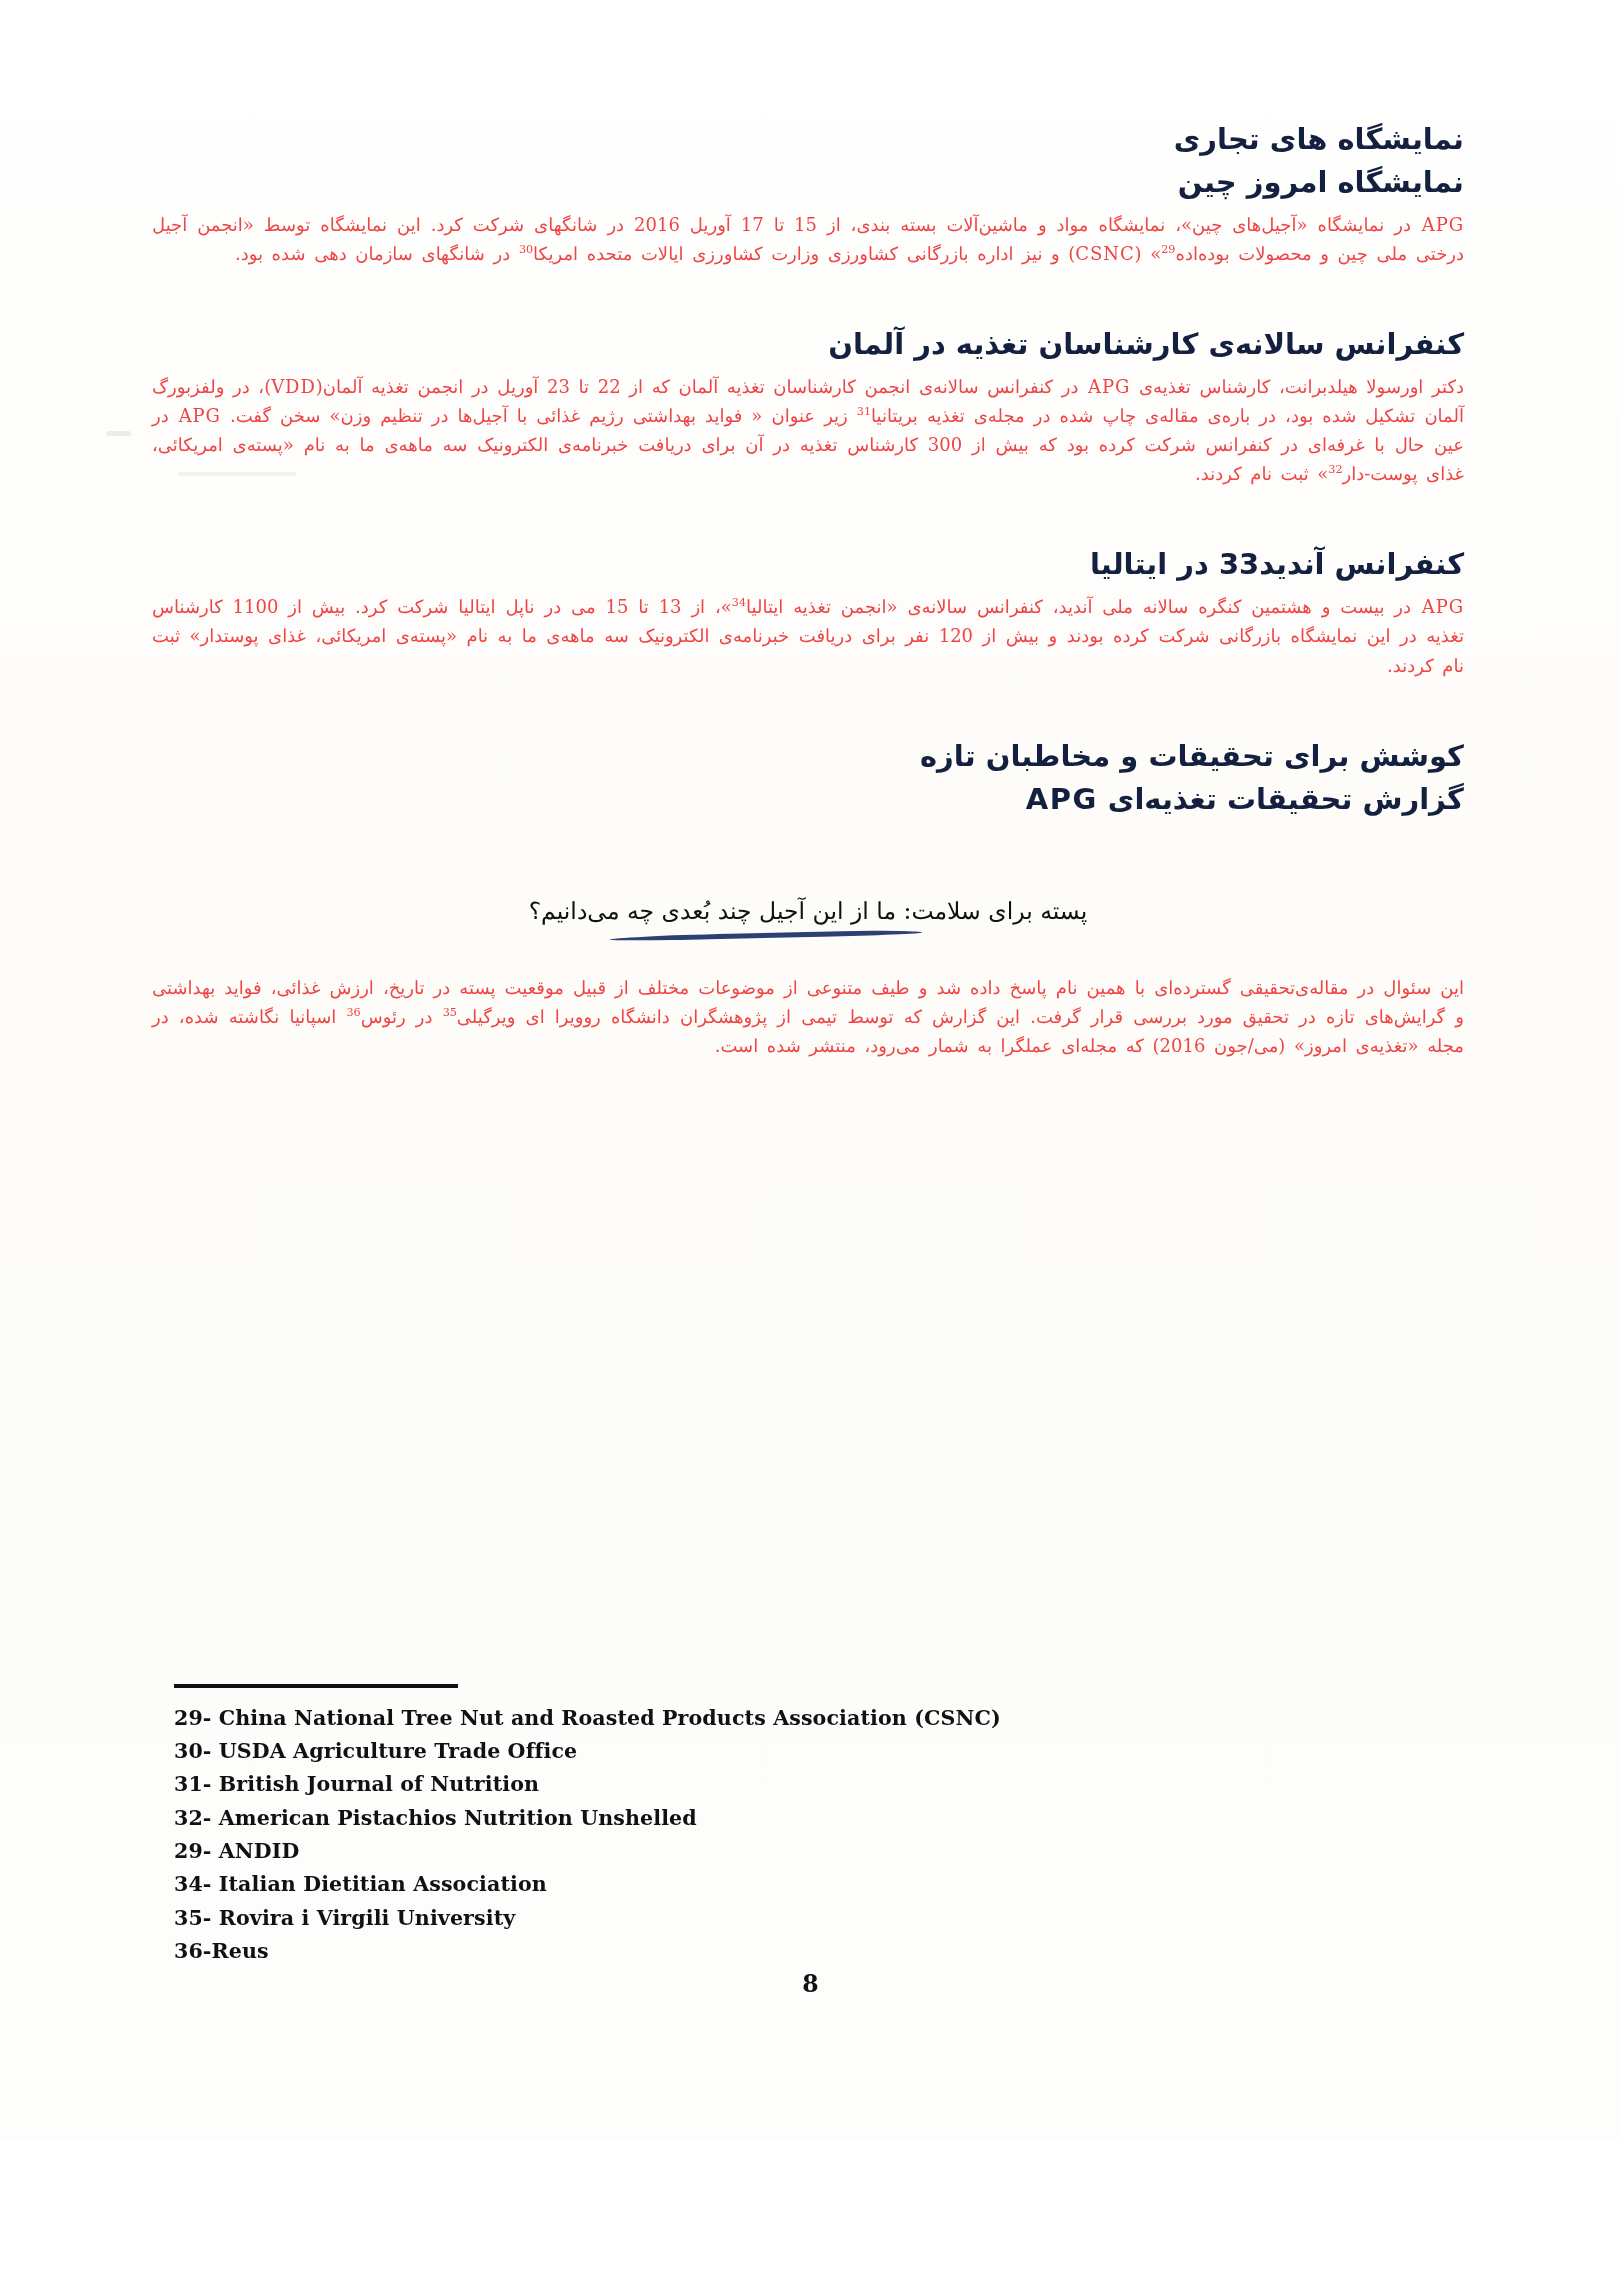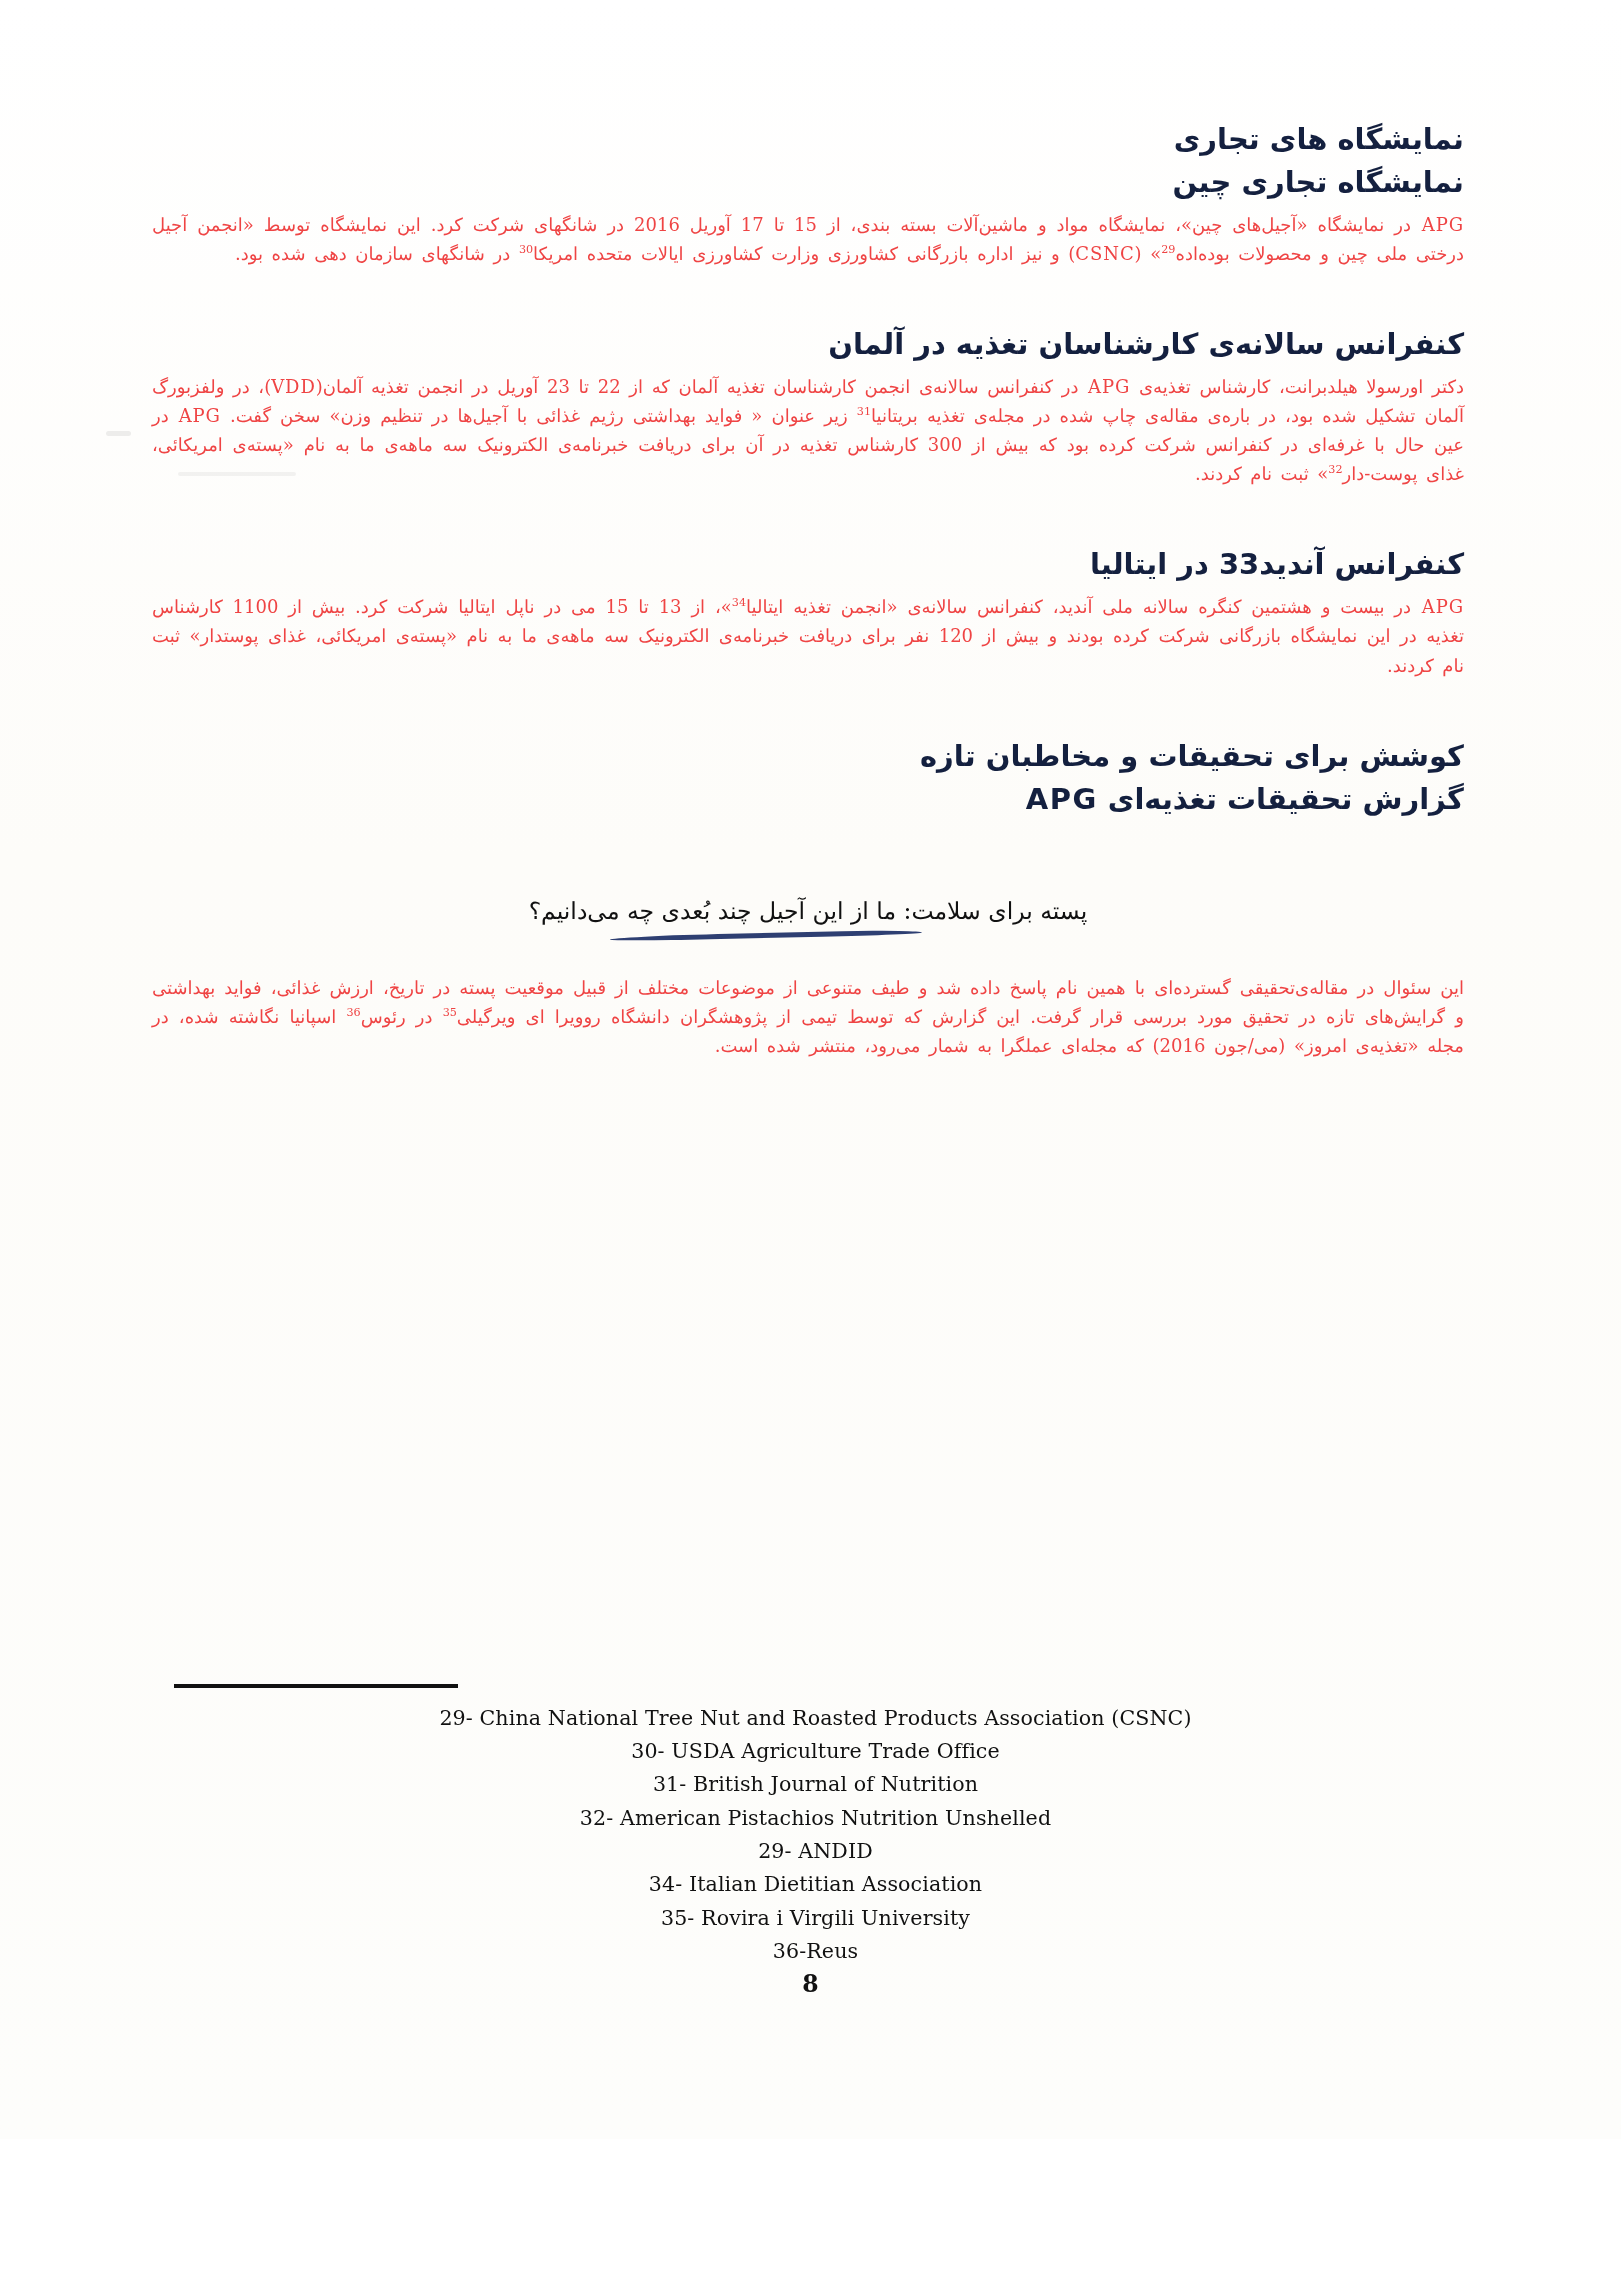--- a/index.html
+++ b/index.html
@@ -112,21 +112,22 @@
     opacity: 0.92;
   }
 
   
   .footnotes {
     position: absolute;
     left: 174px;
     right: 164px;
     top: 1684px;
     direction: ltr;
-    text-align: center;
+    text-align: left;
+    font-weight: bold;
   }
   .fn-rule {
     width: 284px;
     height: 3.9px;
     background: #111111;
     margin-bottom: 13.7px;
   }
   .fn-item {
     font-family: "DejaVu Serif", serif;
     font-size: 20.6px;
@@ -160,21 +161,21 @@
 
 <div class="page">
 
   <div class="smudge" style="top:431px; right:1490px; width:25.5px; height:4.9px; opacity:.5;"></div>
   <div class="smudge" style="top:472px; left:178px; width:118px; height:3.9px; opacity:.35;"></div>
 
   <div class="content">
 
     <div class="heading-group">
       <h1 class="doc-heading heading-right">نمایشگاه های تجاری</h1>
-      <h2 class="doc-heading heading-right">نمایشگاه تجاری چین</h2>
+      <h2 class="doc-heading heading-right">نمایشگاه امروز چین</h2>
     </div>
     <p class="body-text">APG در نمایشگاه «آجیل‌های چین»، نمایشگاه مواد و ماشین‌آلات بسته بندی، از 15 تا 17 آوریل 2016 در شانگهای شرکت کرد. این نمایشگاه توسط «انجمن آجیل درختی ملی چین و محصولات بوده‌اده<sup class="fn">29</sup>» (CSNC) و نیز اداره بازرگانی کشاورزی وزارت کشاورزی ایالات متحده امریکا<sup class="fn">30</sup> در شانگهای سازمان دهی شده بود.</p>
 
     <div class="sec-gap-lg"></div>
 
     <div class="heading-group">
       <h2 class="doc-heading heading-center">کنفرانس سالانه‌ی کارشناسان تغذیه در آلمان</h2>
     </div>
     <p class="body-text">دکتر اورسولا هیلدبرانت، کارشناس تغذیه‌ی APG در کنفرانس سالانه‌ی انجمن کارشناسان تغذیه آلمان که از 22 تا 23 آوریل در انجمن تغذیه آلمان(VDD)، در ولفزبورگ آلمان تشکیل شده بود، در باره‌ی مقاله‌ی چاپ شده در مجله‌ی تغذیه بریتانیا<sup class="fn">31</sup> زیر عنوان « فواید بهداشتی رژیم غذائی با آجیل‌ها در تنظیم وزن» سخن گفت. APG در عین حال با غرفه‌ای در کنفرانس شرکت کرده بود که بیش از 300 کارشناس تغذیه در آن برای دریافت خبرنامه‌ی الکترونیک سه ماهه‌ی ما به نام «پسته‌ی امریکائی، غذای پوست-دار<sup class="fn">32</sup>» ثبت نام کردند.</p>
 

